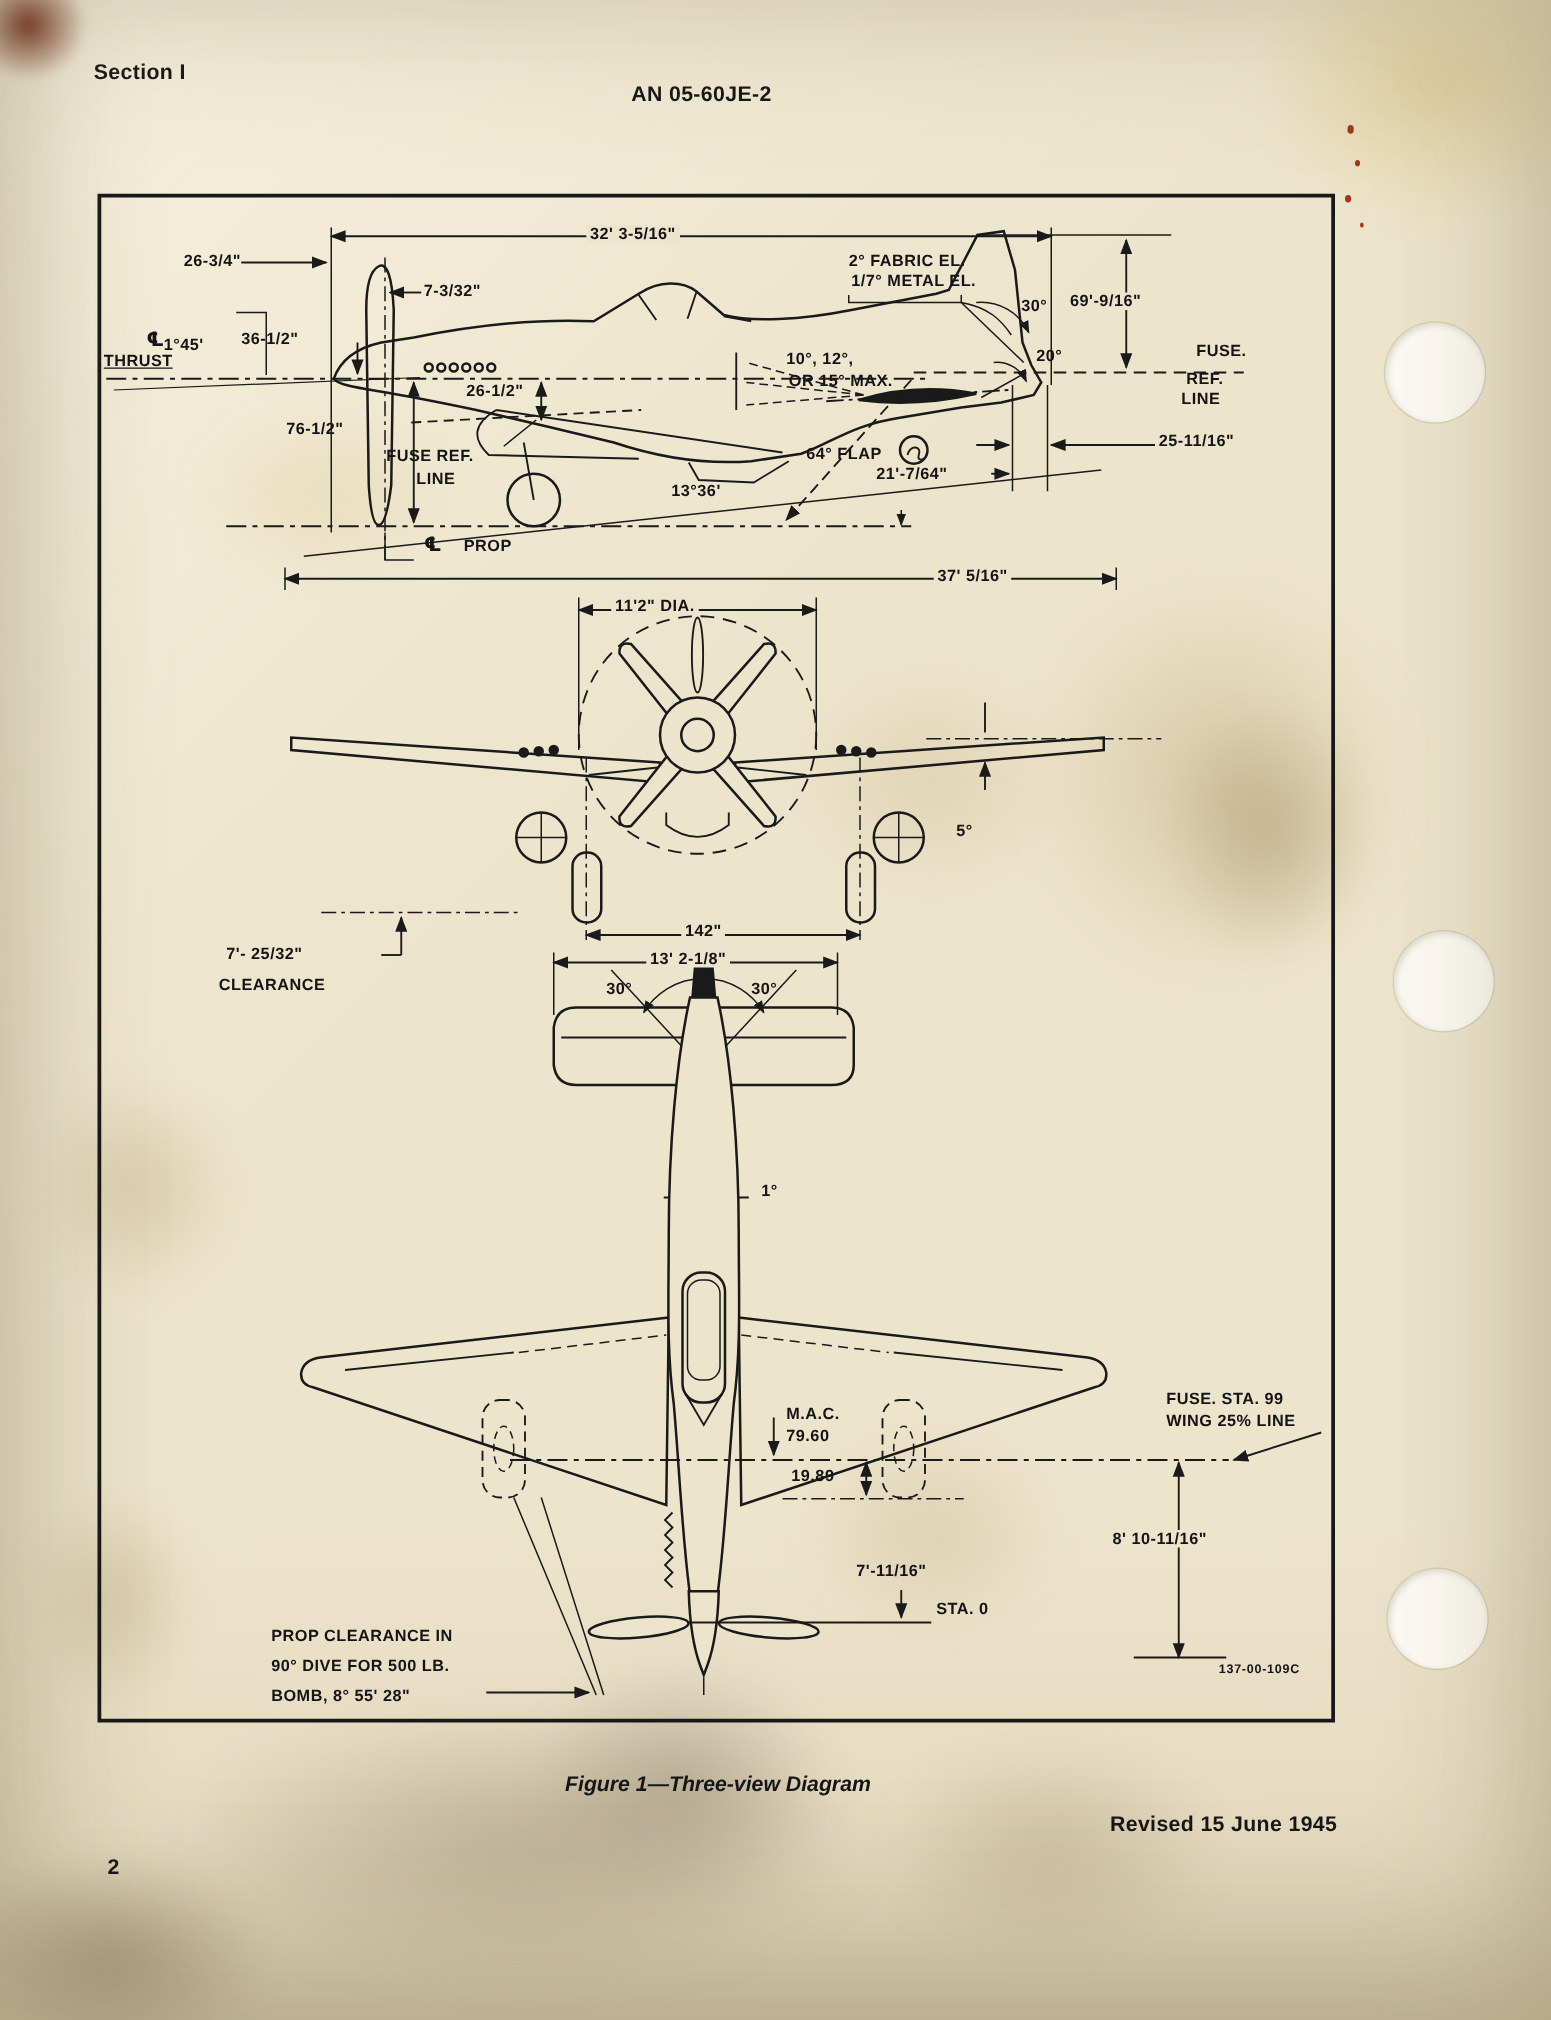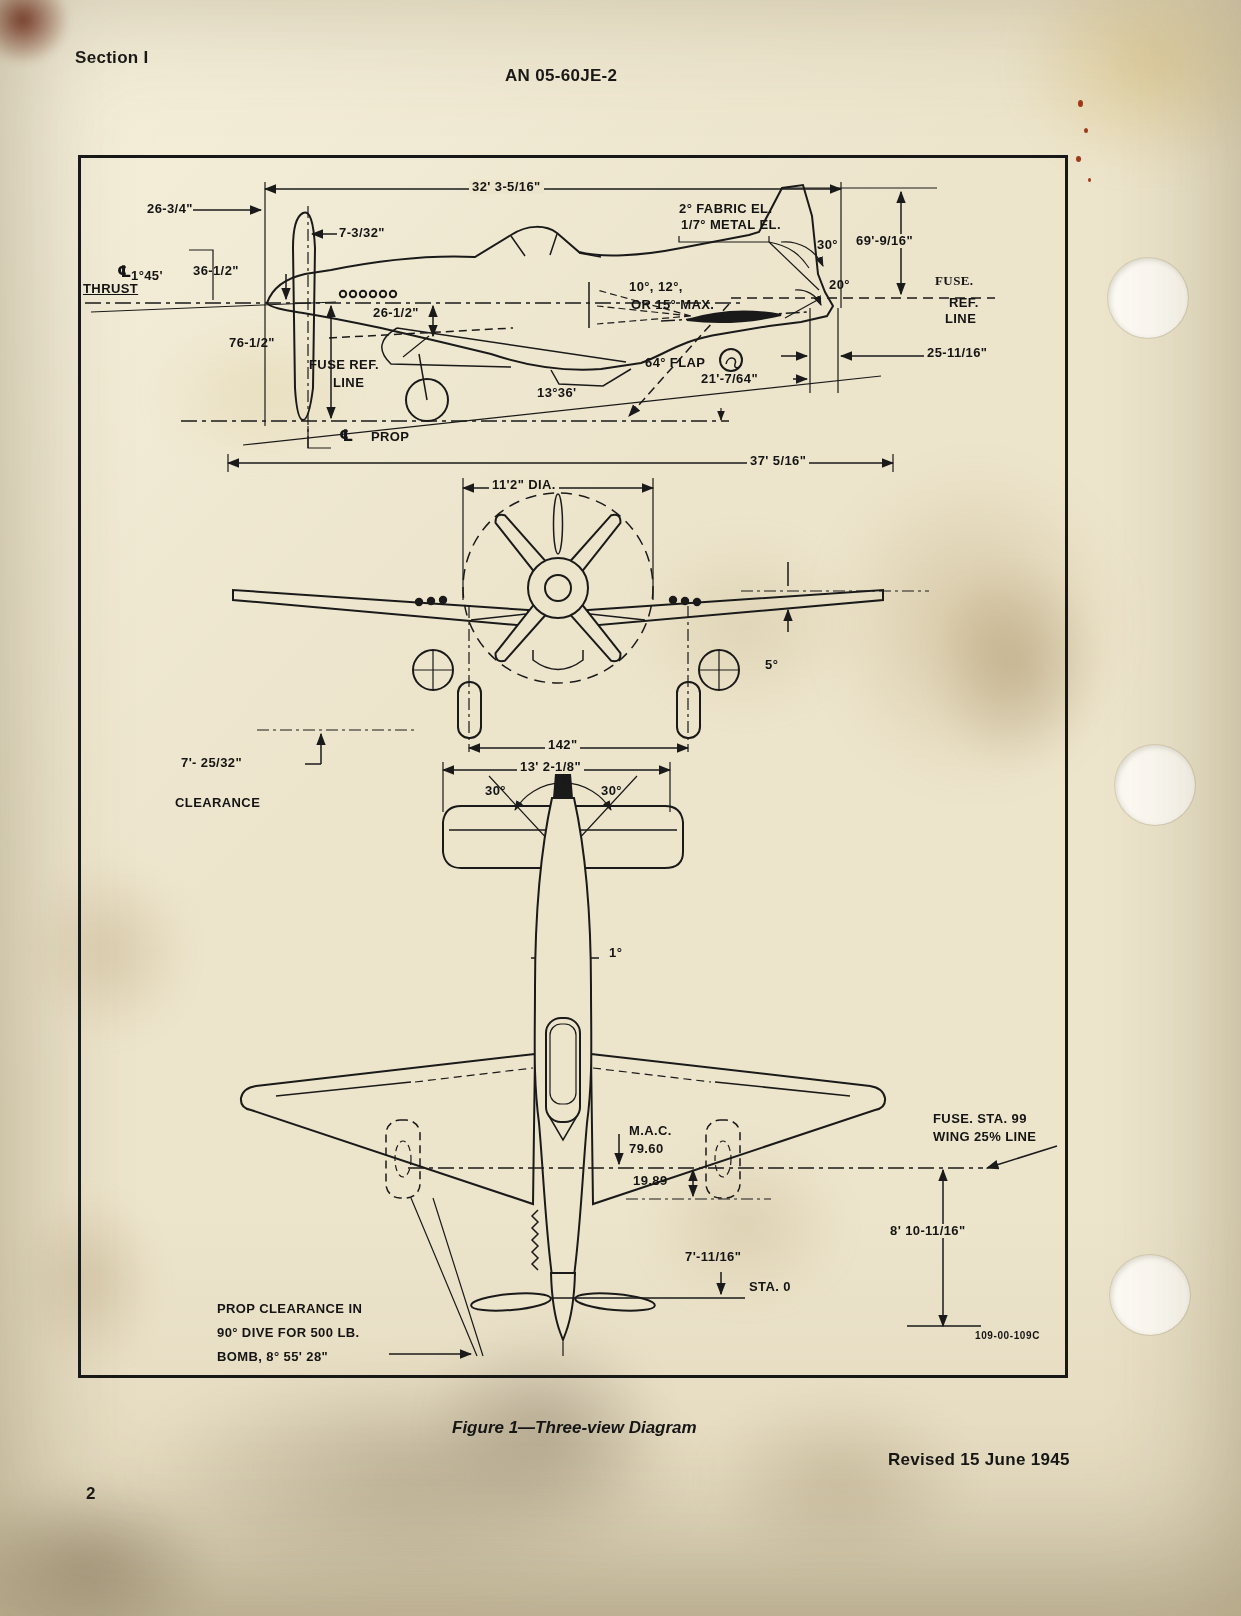--- a/index.html
+++ b/index.html
@@ -240,49 +240,49 @@
   <span class="lbl" style="left:290px;top:272px;">PROP</span>
   <span class="lbl" style="left:456px;top:228px;">13°36'</span>
   <span class="lbl" style="left:564px;top:198px;">64° FLAP</span>
   <span class="lbl" style="left:620px;top:214px;">21'-7/64"</span>
   <span class="lbl" style="left:846px;top:188px;">25-11/16"</span>
   <span class="lbl" style="left:598px;top:44px;">2° FABRIC EL.</span>
   <span class="lbl" style="left:600px;top:60px;">1/7° METAL EL.</span>
   <span class="lbl" style="left:736px;top:80px;">30°</span>
   <span class="lbl" style="left:748px;top:120px;">20°</span>
   <span class="lbl bg" style="left:772px;top:76px;">69'-9/16"</span>
-  <span class="lbl" style="left:854px;top:116px;font-family:Liberation Serif, serif;">FUSE.</span>
+  <span class="lbl" style="left:876px;top:116px;">FUSE.</span>
   <span class="lbl" style="left:868px;top:138px;">REF.</span>
   <span class="lbl" style="left:864px;top:154px;">LINE</span>
   <span class="lbl" style="left:548px;top:122px;">10°, 12°,</span>
   <span class="lbl" style="left:550px;top:140px;">OR 15° MAX.</span>
 
   <span class="lbl bg" style="left:666px;top:296px;">37' 5/16"</span>
   <span class="lbl bg" style="left:408px;top:320px;">11'2" DIA.</span>
   <span class="lbl" style="left:684px;top:500px;">5°</span>
   <span class="lbl bg" style="left:464px;top:580px;">142"</span>
   <span class="lbl" style="left:100px;top:598px;">7'- 25/32"</span>
-  <span class="lbl" style="left:94px;top:638px;">CLEARANCE</span>
+  <span class="lbl" style="left:94px;top:623px;">CLEARANCE</span>
 
   <span class="lbl bg" style="left:436px;top:602px;">13' 2-1/8"</span>
   <span class="lbl" style="left:404px;top:626px;">30°</span>
   <span class="lbl" style="left:520px;top:626px;">30°</span>
   <span class="lbl" style="left:528px;top:788px;">1°</span>
   <span class="lbl" style="left:548px;top:966px;">M.A.C.</span>
   <span class="lbl" style="left:548px;top:984px;">79.60</span>
   <span class="lbl" style="left:552px;top:1016px;">19.89</span>
   <span class="lbl" style="left:852px;top:954px;">FUSE. STA. 99</span>
   <span class="lbl" style="left:852px;top:972px;">WING 25% LINE</span>
   <span class="lbl bg" style="left:806px;top:1066px;">8' 10-11/16"</span>
   <span class="lbl" style="left:604px;top:1092px;">7'-11/16"</span>
   <span class="lbl" style="left:668px;top:1122px;">STA. 0</span>
   <span class="lbl" style="left:136px;top:1144px;">PROP CLEARANCE IN</span>
   <span class="lbl" style="left:136px;top:1168px;">90° DIVE FOR 500 LB.</span>
   <span class="lbl" style="left:136px;top:1192px;">BOMB, 8° 55' 28"</span>
-  <span class="lbl sm" style="left:894px;top:1172px;">109-00-109C</span>
+  <span class="lbl sm" style="left:894px;top:1172px;">137-00-109C</span>
 </div>
 
 <div class="hole" style="left:1108px;top:258px;"></div>
 <div class="hole" style="left:1115px;top:745px;"></div>
 <div class="hole" style="left:1110px;top:1255px;"></div>
 
 <span class="caption" style="left:452px;top:1418px;">Figure 1—Three-view Diagram</span>
 <span class="hdr" style="left:888px;top:1450px;">Revised 15 June 1945</span>
 <span class="hdr" style="left:86px;top:1484px;">2</span>
 

